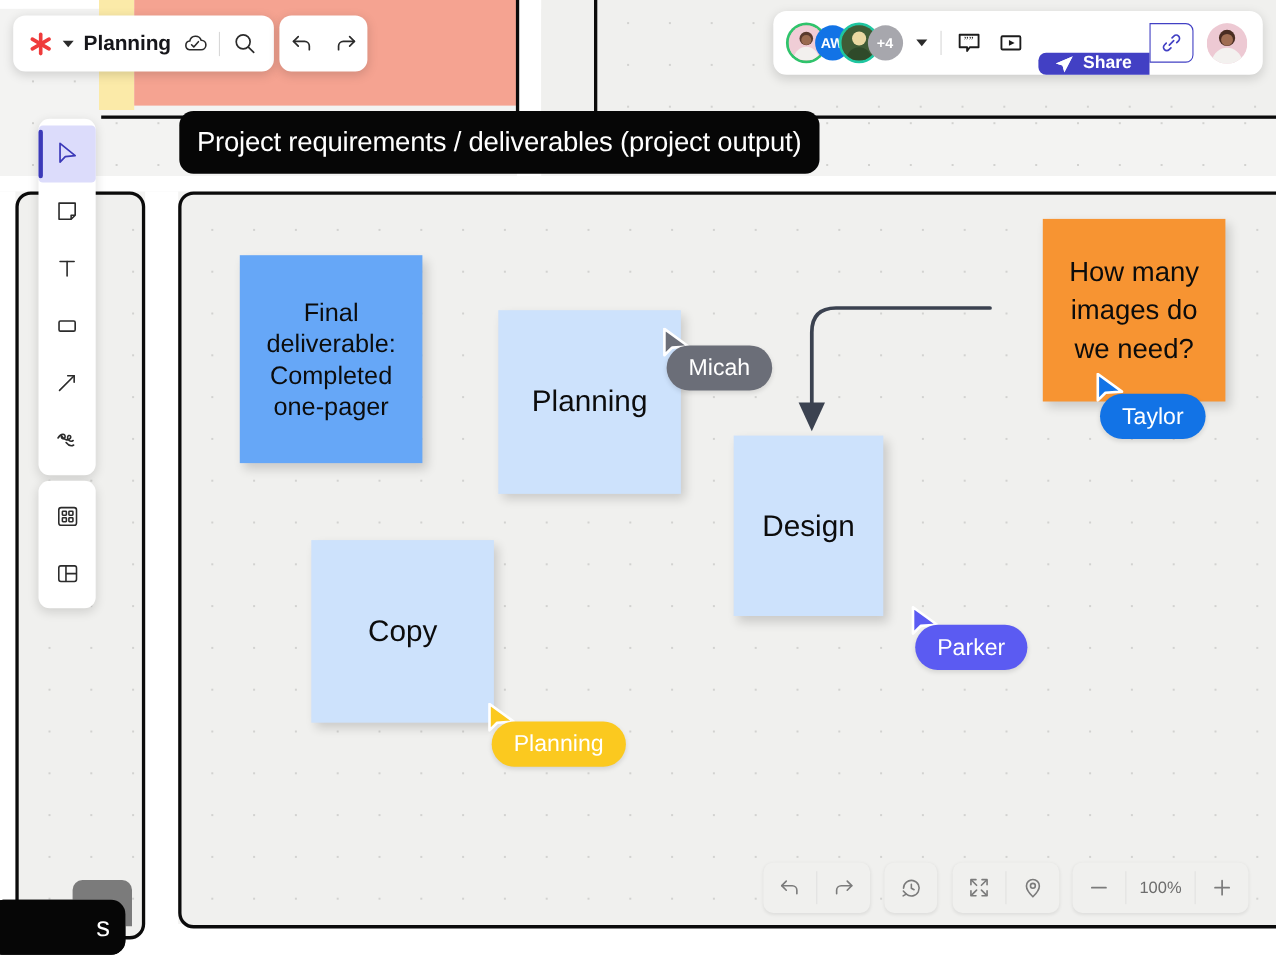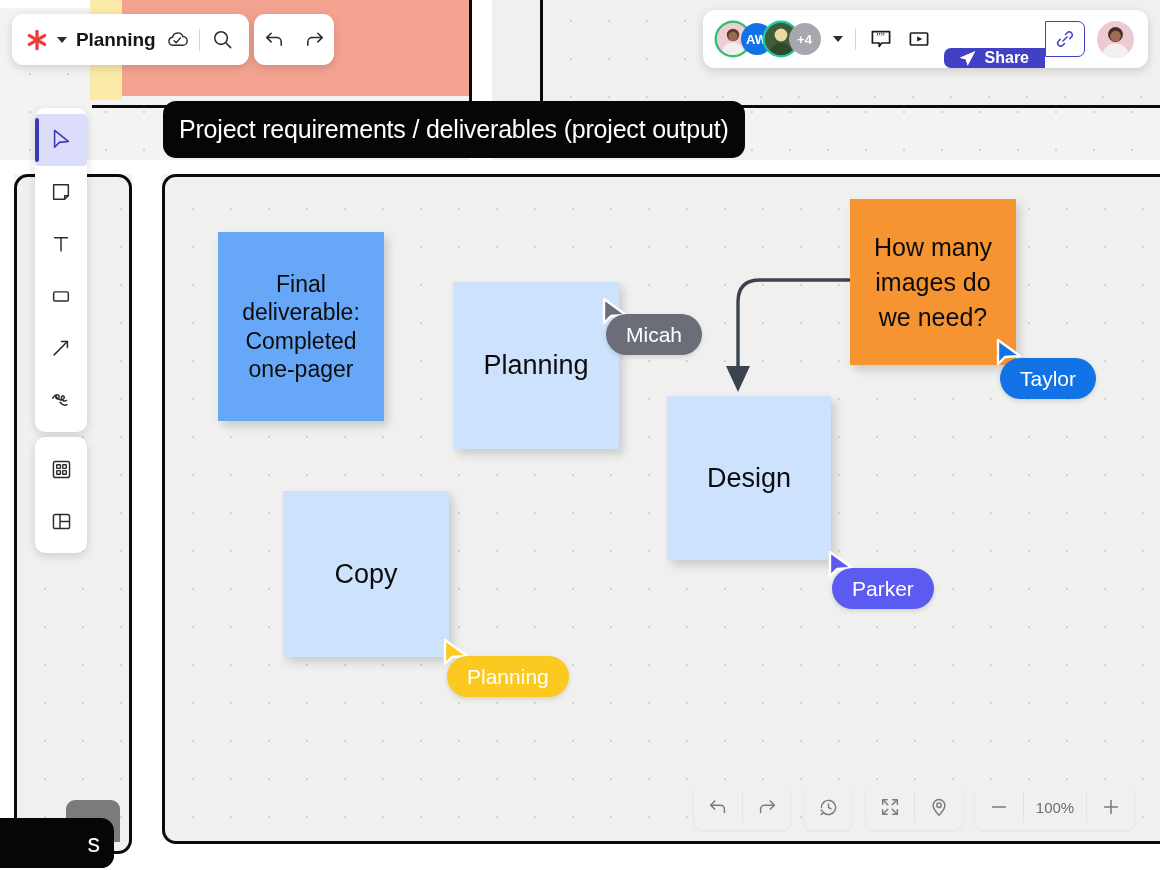--- a/index.html
+++ b/index.html
@@ -241,29 +241,29 @@
   </svg>
 
   <div class="sticky" style="left:218px;top:232px;width:166px;height:189px;background:#66a7f7;font-size:23px;">
     <span>Final deliverable: Completed one-pager</span>
   </div>
 
   <div class="sticky" style="left:453px;top:282px;width:166px;height:167px;background:#cde2fc;font-size:27px;">
     <span>Planning</span>
   </div>
 
-  <div class="sticky" style="left:667px;top:396px;width:164px;height:164px;background:#cde2fc;font-size:27px;">
+  <div class="sticky" style="left:667px;top:396px;width:136px;height:164px;background:#cde2fc;font-size:27px;">
     <span>Design</span>
   </div>
 
   <div class="sticky" style="left:283px;top:491px;width:166px;height:166px;background:#cde2fc;font-size:27px;">
     <span>Copy</span>
   </div>
 
-  <div class="sticky" style="left:850px;top:199px;width:166px;height:166px;background:#f79432;font-size:25px;line-height:1.4;">
+  <div class="sticky" style="left:948px;top:199px;width:166px;height:166px;background:#f79432;font-size:25px;line-height:1.4;">
     <span>How many images do we need?</span>
   </div>
 
   <div class="cursor-group" style="left:602px;top:298px;">
     <svg class="cursor-arrow" width="26" height="30" viewBox="0 0 26 30">
       <path d="M2 1 L2 25 L9 18 L24 17 Z" fill="#6b6e78" stroke="#ffffff" stroke-width="2.4" stroke-linejoin="round"></path>
     </svg>
     <div class="cursor-pill" style="left:4px;top:16px;background:#6b6e78;">Micah</div>
   </div>
 

